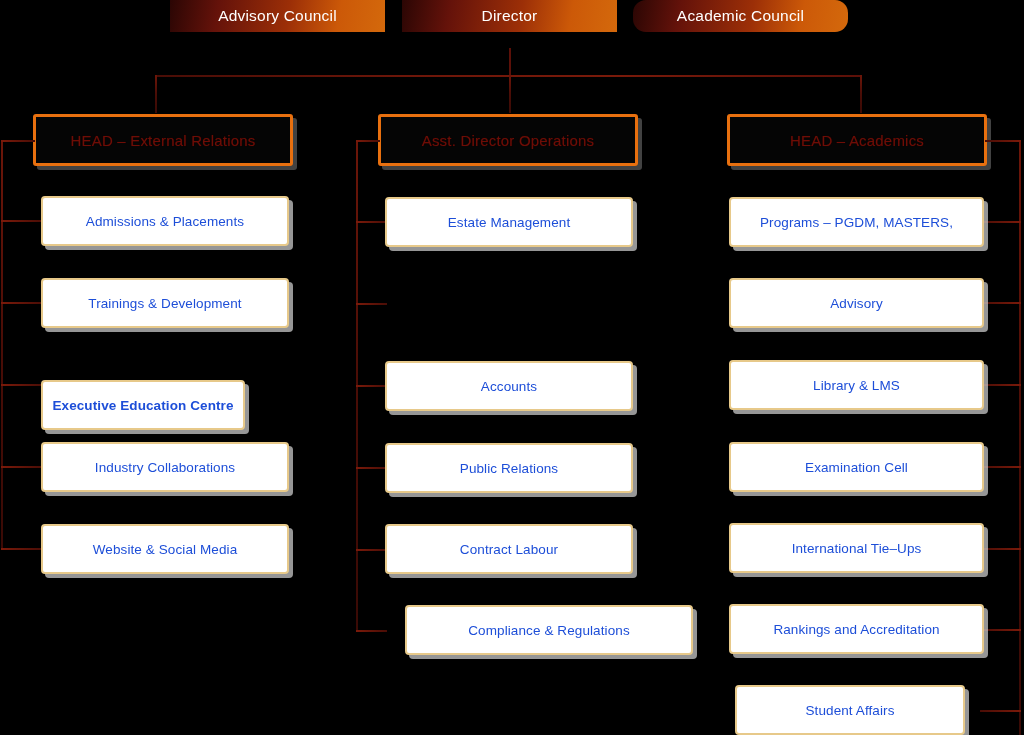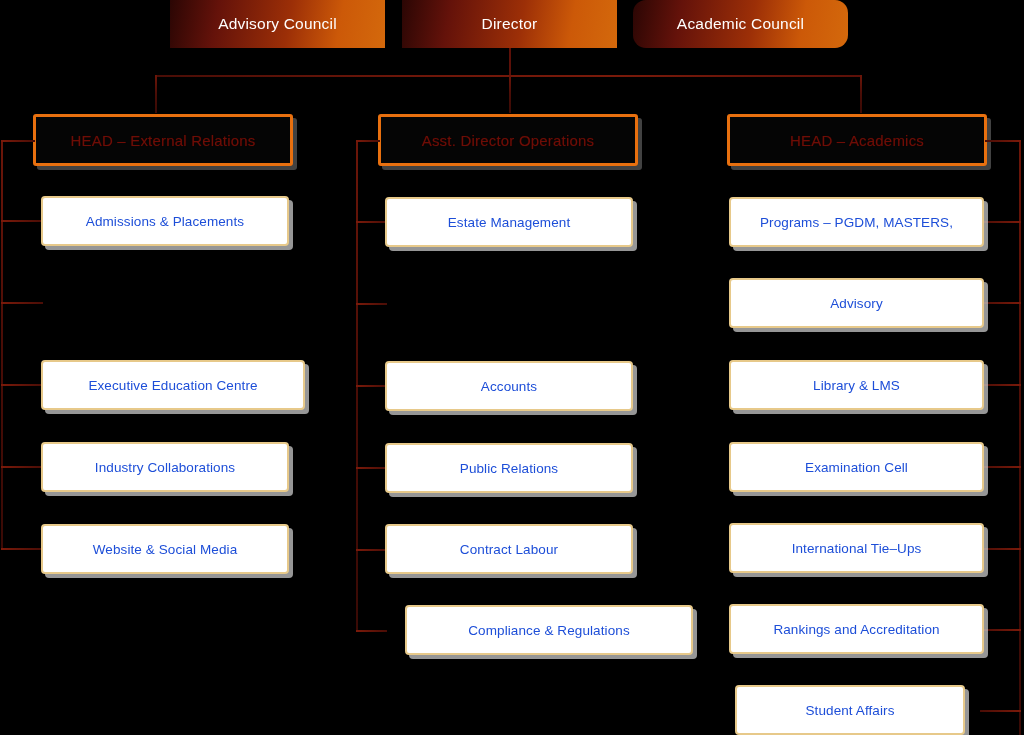--- a/index.html
+++ b/index.html
@@ -15,21 +15,21 @@
     position: relative;
     width: 1024px;
     height: 735px;
     background: #000000;
     overflow: hidden;
   }
 
   
   .top-box {
     position: absolute;
-    height: 48px;
+    height: 32px;
     display: flex;
     align-items: center;
     justify-content: center;
     color: #ffffff;
     font-size: 15.5px;
     letter-spacing: .2px;
     background: linear-gradient(100deg, #2b0604 0%, #64120a 22%, #9c2f07 55%, #cc5908 78%, #d4690c 100%);
     box-shadow: 0 2px 3px rgba(0,0,0,.85);
   }
   .top-box span { position: relative; z-index: 2; }
@@ -130,21 +130,24 @@
 
   <div class="line h branch" style="left:1px; top:220px; width:42px;"></div>
   <div class="line h branch" style="left:1px; top:302px; width:42px;"></div>
   <div class="line h branch" style="left:1px; top:384px; width:42px;"></div>
   <div class="line h branch" style="left:1px; top:466px; width:42px;"></div>
   <div class="line h branch" style="left:1px; top:548px; width:42px;"></div>
 
   <div class="item-box" style="left:41px; top:196px; width:248px;">
     <span>Admissions &amp; Placements</span>
   </div>
-  <div class="item-box" style="left:41px; top:360px; width:264px;">
+  <div class="item-box" style="left:41px; top:278px; width:248px;">
+    <span>Trainings &amp; Development</span>
+  </div>
+  <div class="item-box" style="left:41px; top:380px; width:204px;font-weight:bold;">
     <span>Executive Education Centre</span>
   </div>
   <div class="item-box" style="left:41px; top:442px; width:248px;">
     <span>Industry Collaborations</span>
   </div>
   <div class="item-box" style="left:41px; top:524px; width:248px;">
     <span>Website &amp; Social Media</span>
   </div>
 
   <div class="head-box" style="left:378px; top:114px; width:260px;">

